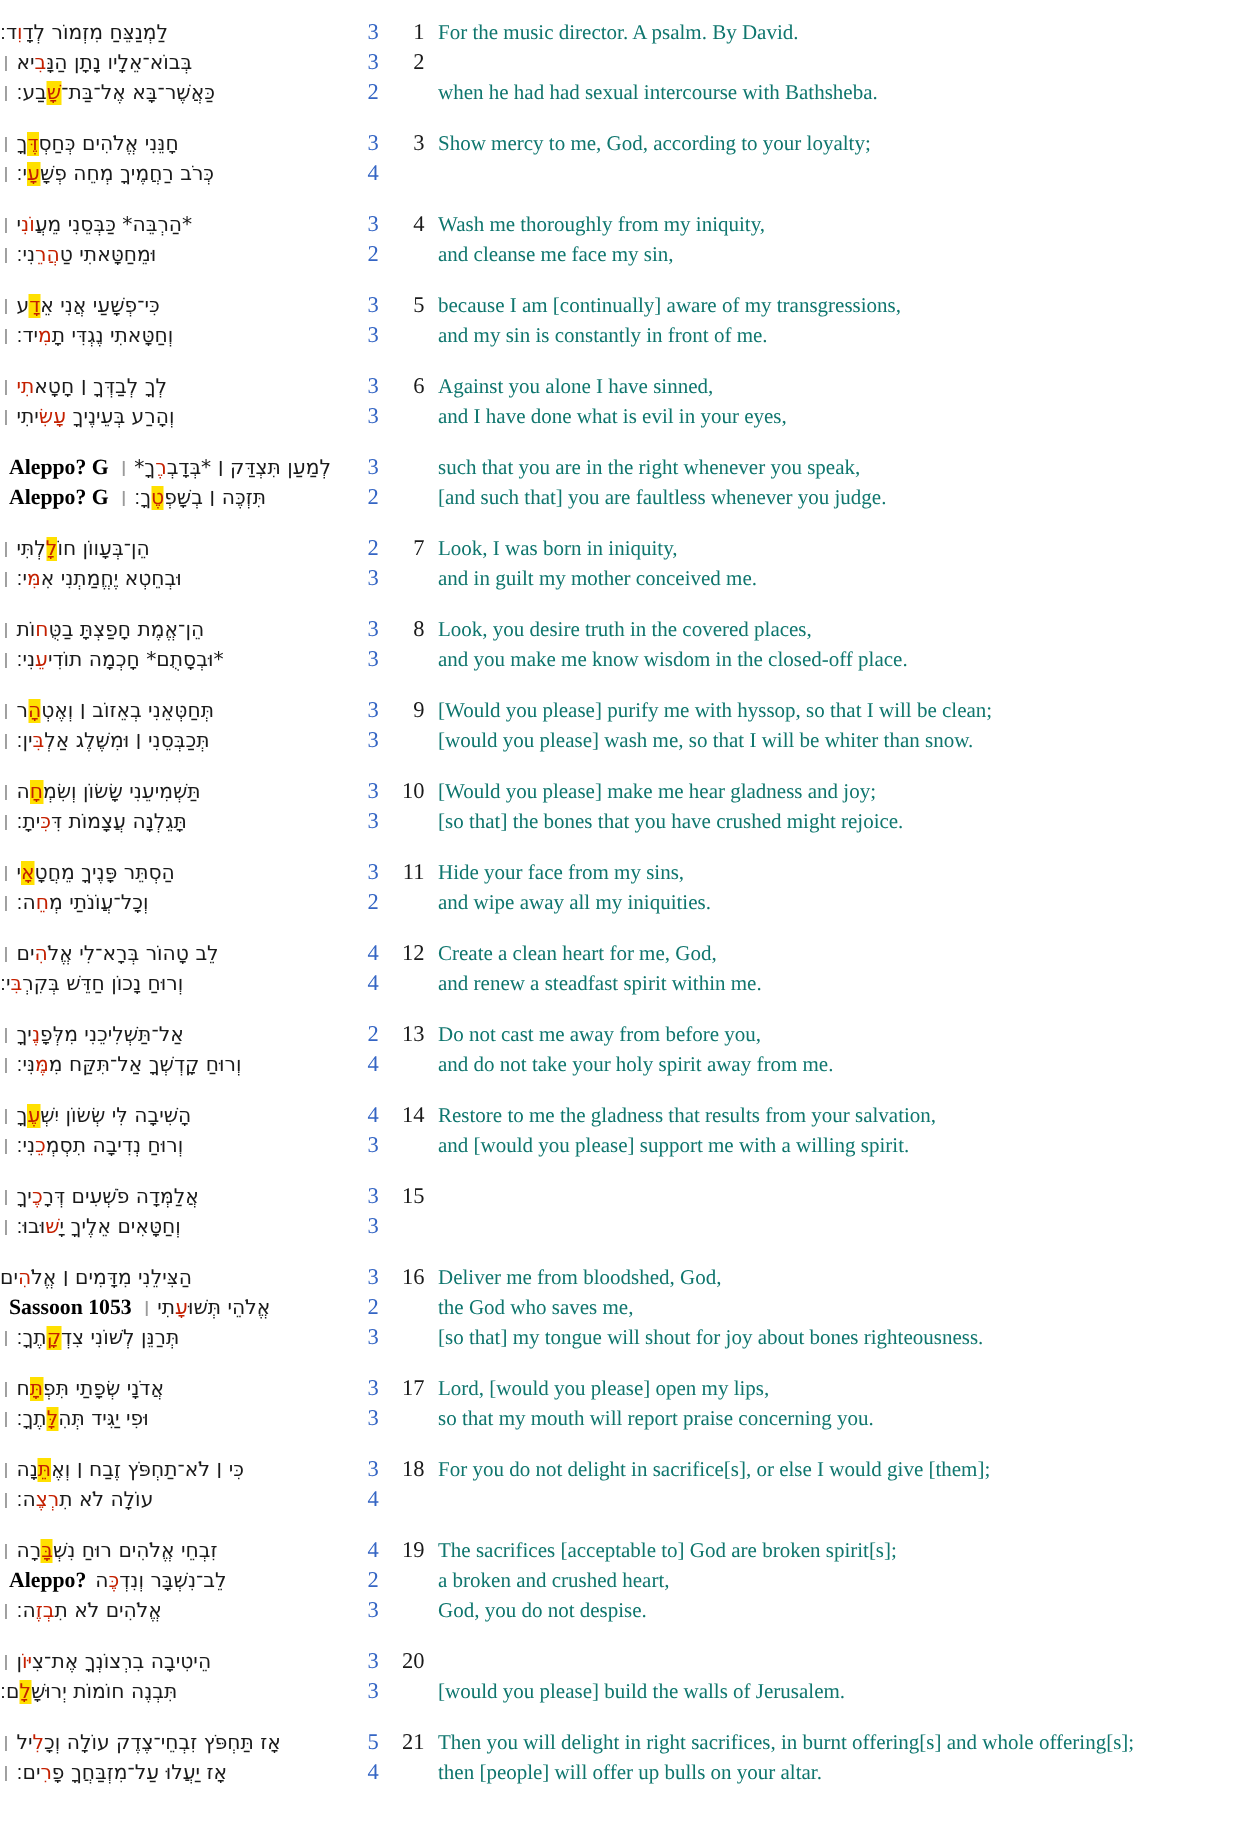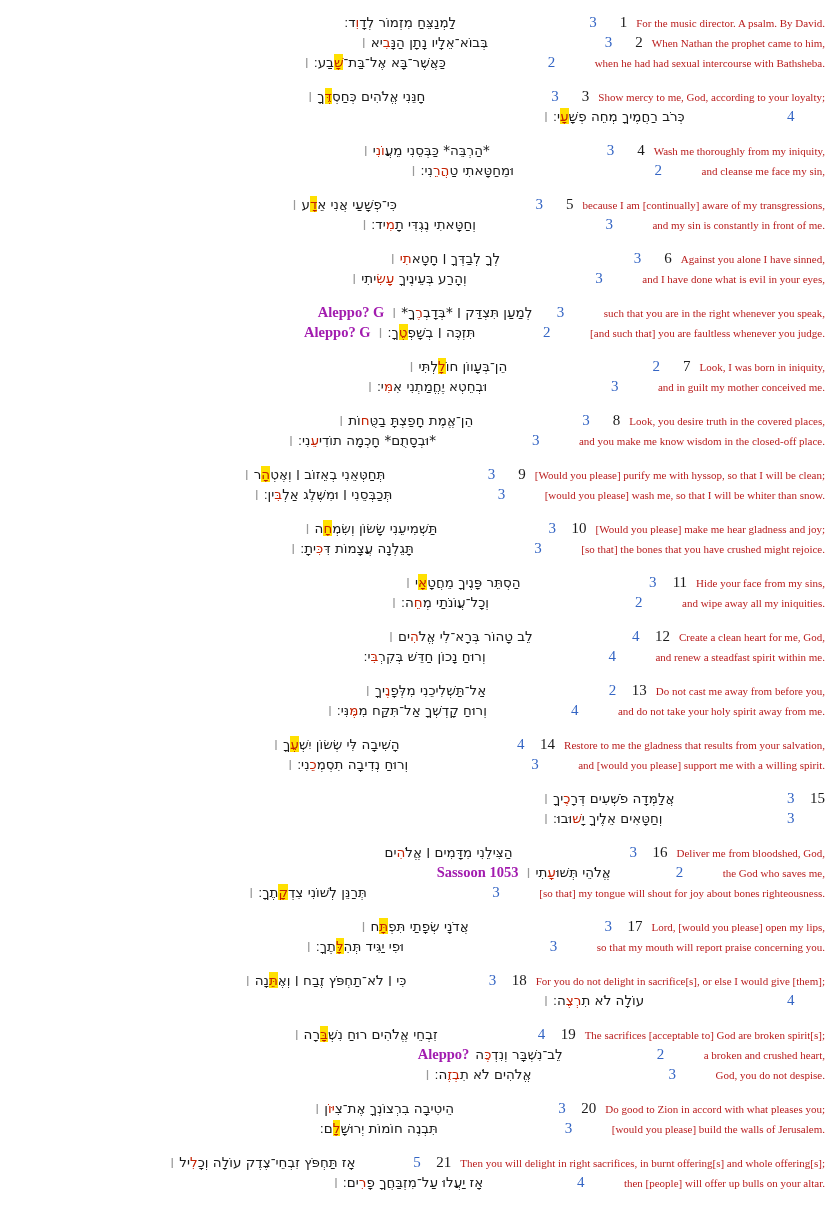--- a/index.html
+++ b/index.html
@@ -3,64 +3,63 @@
 <meta charset="utf-8">
 <style>
   html,body { margin:0; padding:0; background:#ffffff; }
   body {
     width:825px; height:1228px; overflow:hidden;
     font-family:"Liberation Serif", serif;
     color:#1a1a1a;
   }
   .page { padding-top:14px; }
   .group { margin-bottom:14px; }
-  .row { display:flex; align-items:baseline; height:20px; white-space:nowrap;justify-content:flex-end; }
+  .row { display:flex; align-items:baseline; height:20px; white-space:nowrap; }
 
   
   .he {
     flex:0 0 238px; direction:rtl; text-align:left; 
     font-family:"DejaVu Sans", sans-serif;
     font-size:13.5px; color:#1a1a1a;
   }
   .seg-red { color:#c42000; }
   .seg-hl  { color:#c42000; background:#ffe000; }
   .seg-bar { color:#9a9a9a; margin:0 5px 0 2px; }
   .ms-label {
     direction:ltr; unicode-bidi:isolate;
     font-family:"Liberation Serif", serif; font-weight:bold;
-    color:#a21caf; font-size:14.5px; margin:0 6px;
+    color:#000000; font-size:14.5px; margin:0 6px;
   }
 
   
   .count {
     flex:0 0 16px; margin-left:7px;
     color:#3465c4; font-size:15px; text-align:left;
   }
   
   .vnum { flex:0 0 22px; text-align:right; font-size:15px; color:#1a1a1a; }
   
-  .en { margin-left:9px; font-size:11px; color:#b91c1c; }
+  .en { margin-left:9px; font-size:14px; color:#0f766e; }
 </style>
 </head>
 <body>
 
 <div class="page">
   <div id="rows">
       <div class="group">
         <div class="row">
           <span class="he"><span>לַמְנַצֵּחַ מִזְמוֹר לְדָ</span><span class="seg-red">וִ</span><span>ד׃</span></span>
           <span class="count">3</span>
           <span class="vnum">1</span>
           <span class="en">For the music director. A psalm. By David.</span>
         </div>
         <div class="row">
           <span class="he"><span>בְּבוֹא־אֵלָיו נָתָן הַנָּ</span><span class="seg-red">בִ</span><span>יא</span><span class="seg-bar">׀</span></span>
           <span class="count">3</span>
           <span class="vnum">2</span>
-          <span class="en">When Nathan the prophet came to him,</span>
         </div>
         <div class="row">
           <span class="he"><span>כַּאֲשֶׁר־בָּא אֶל־בַּת־</span><span class="seg-hl">שָׁ</span><span>בַע׃</span><span class="seg-bar">׀</span></span>
           <span class="count">2</span>
           <span class="vnum"></span>
           <span class="en">when he had had sexual intercourse with Bathsheba.</span>
         </div>
       </div>
       <div class="group">
         <div class="row">
@@ -320,21 +319,20 @@
           <span class="count">3</span>
           <span class="vnum"></span>
           <span class="en">God, you do not despise.</span>
         </div>
       </div>
       <div class="group">
         <div class="row">
           <span class="he"><span>הֵיטִיבָה בִרְצוֹנְךָ אֶת־צִ</span><span class="seg-red">יּוֹ</span><span>ן</span><span class="seg-bar">׀</span></span>
           <span class="count">3</span>
           <span class="vnum">20</span>
-          <span class="en">Do good to Zion in accord with what pleases you;</span>
         </div>
         <div class="row">
           <span class="he"><span>תִּבְנֶה חוֹמוֹת יְרוּשָׁ</span><span class="seg-hl">לָ</span><span>ם׃</span></span>
           <span class="count">3</span>
           <span class="vnum"></span>
           <span class="en">[would you please] build the walls of Jerusalem.</span>
         </div>
       </div>
       <div class="group">
         <div class="row">

